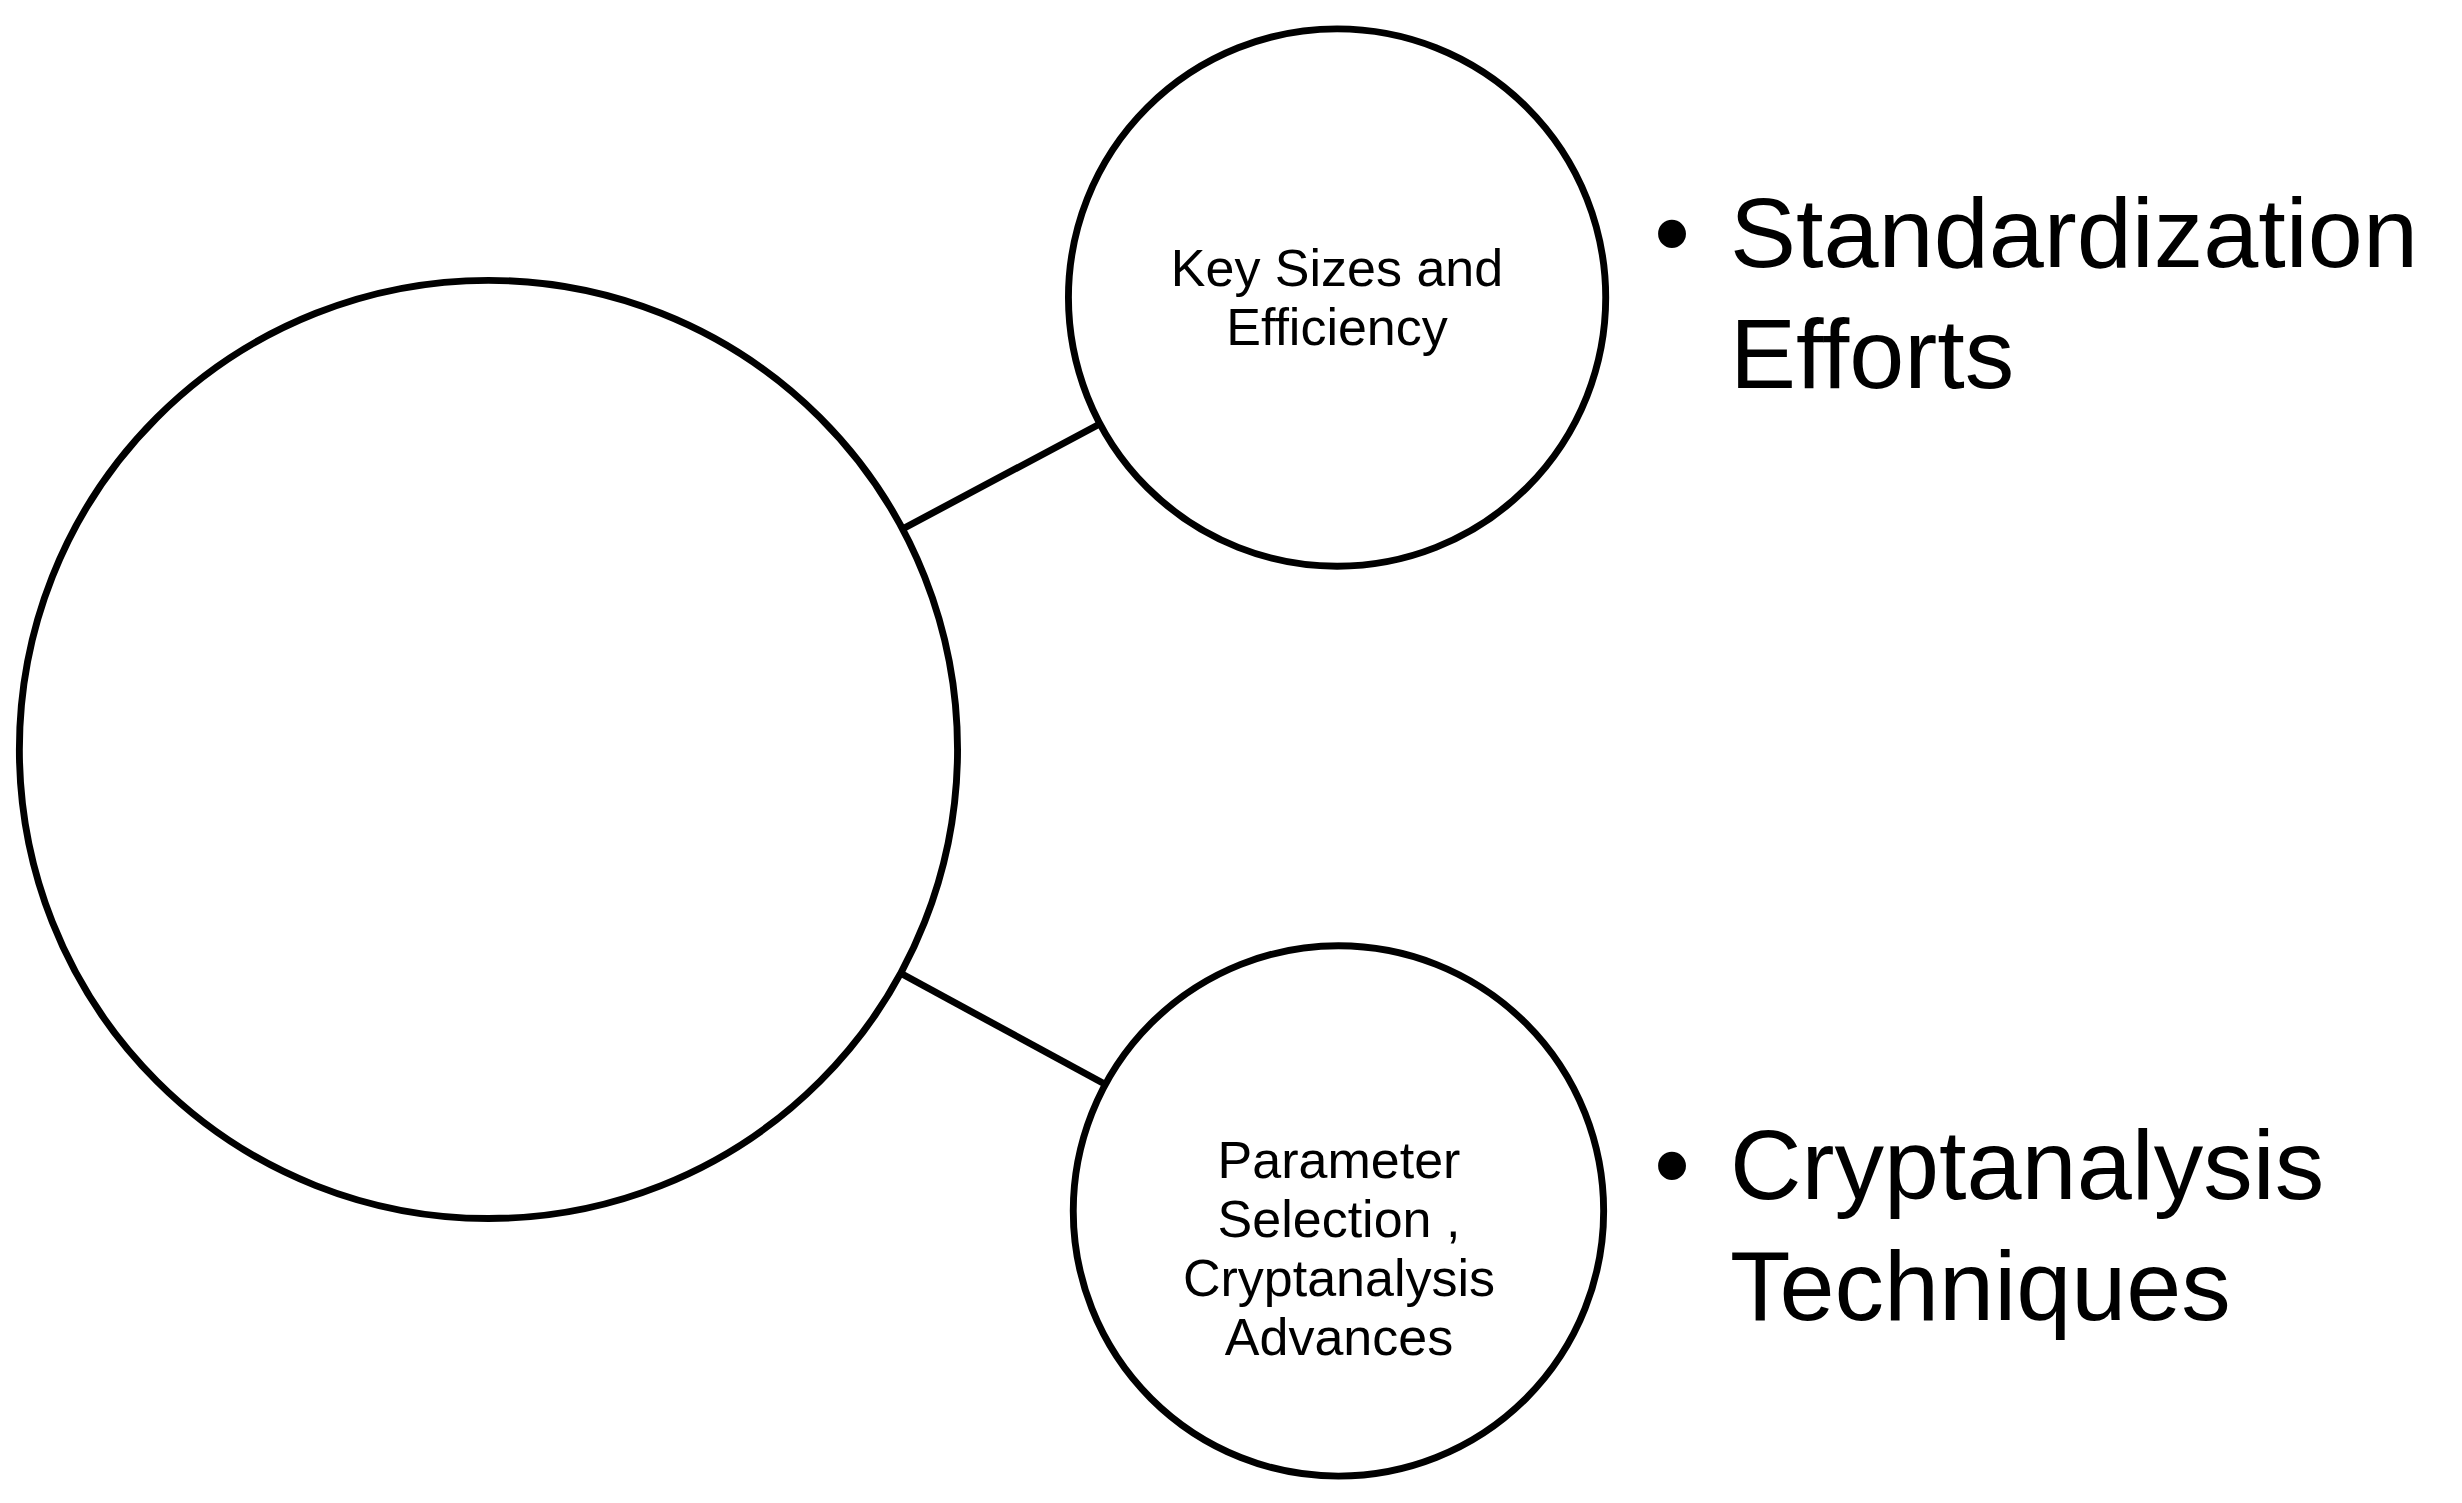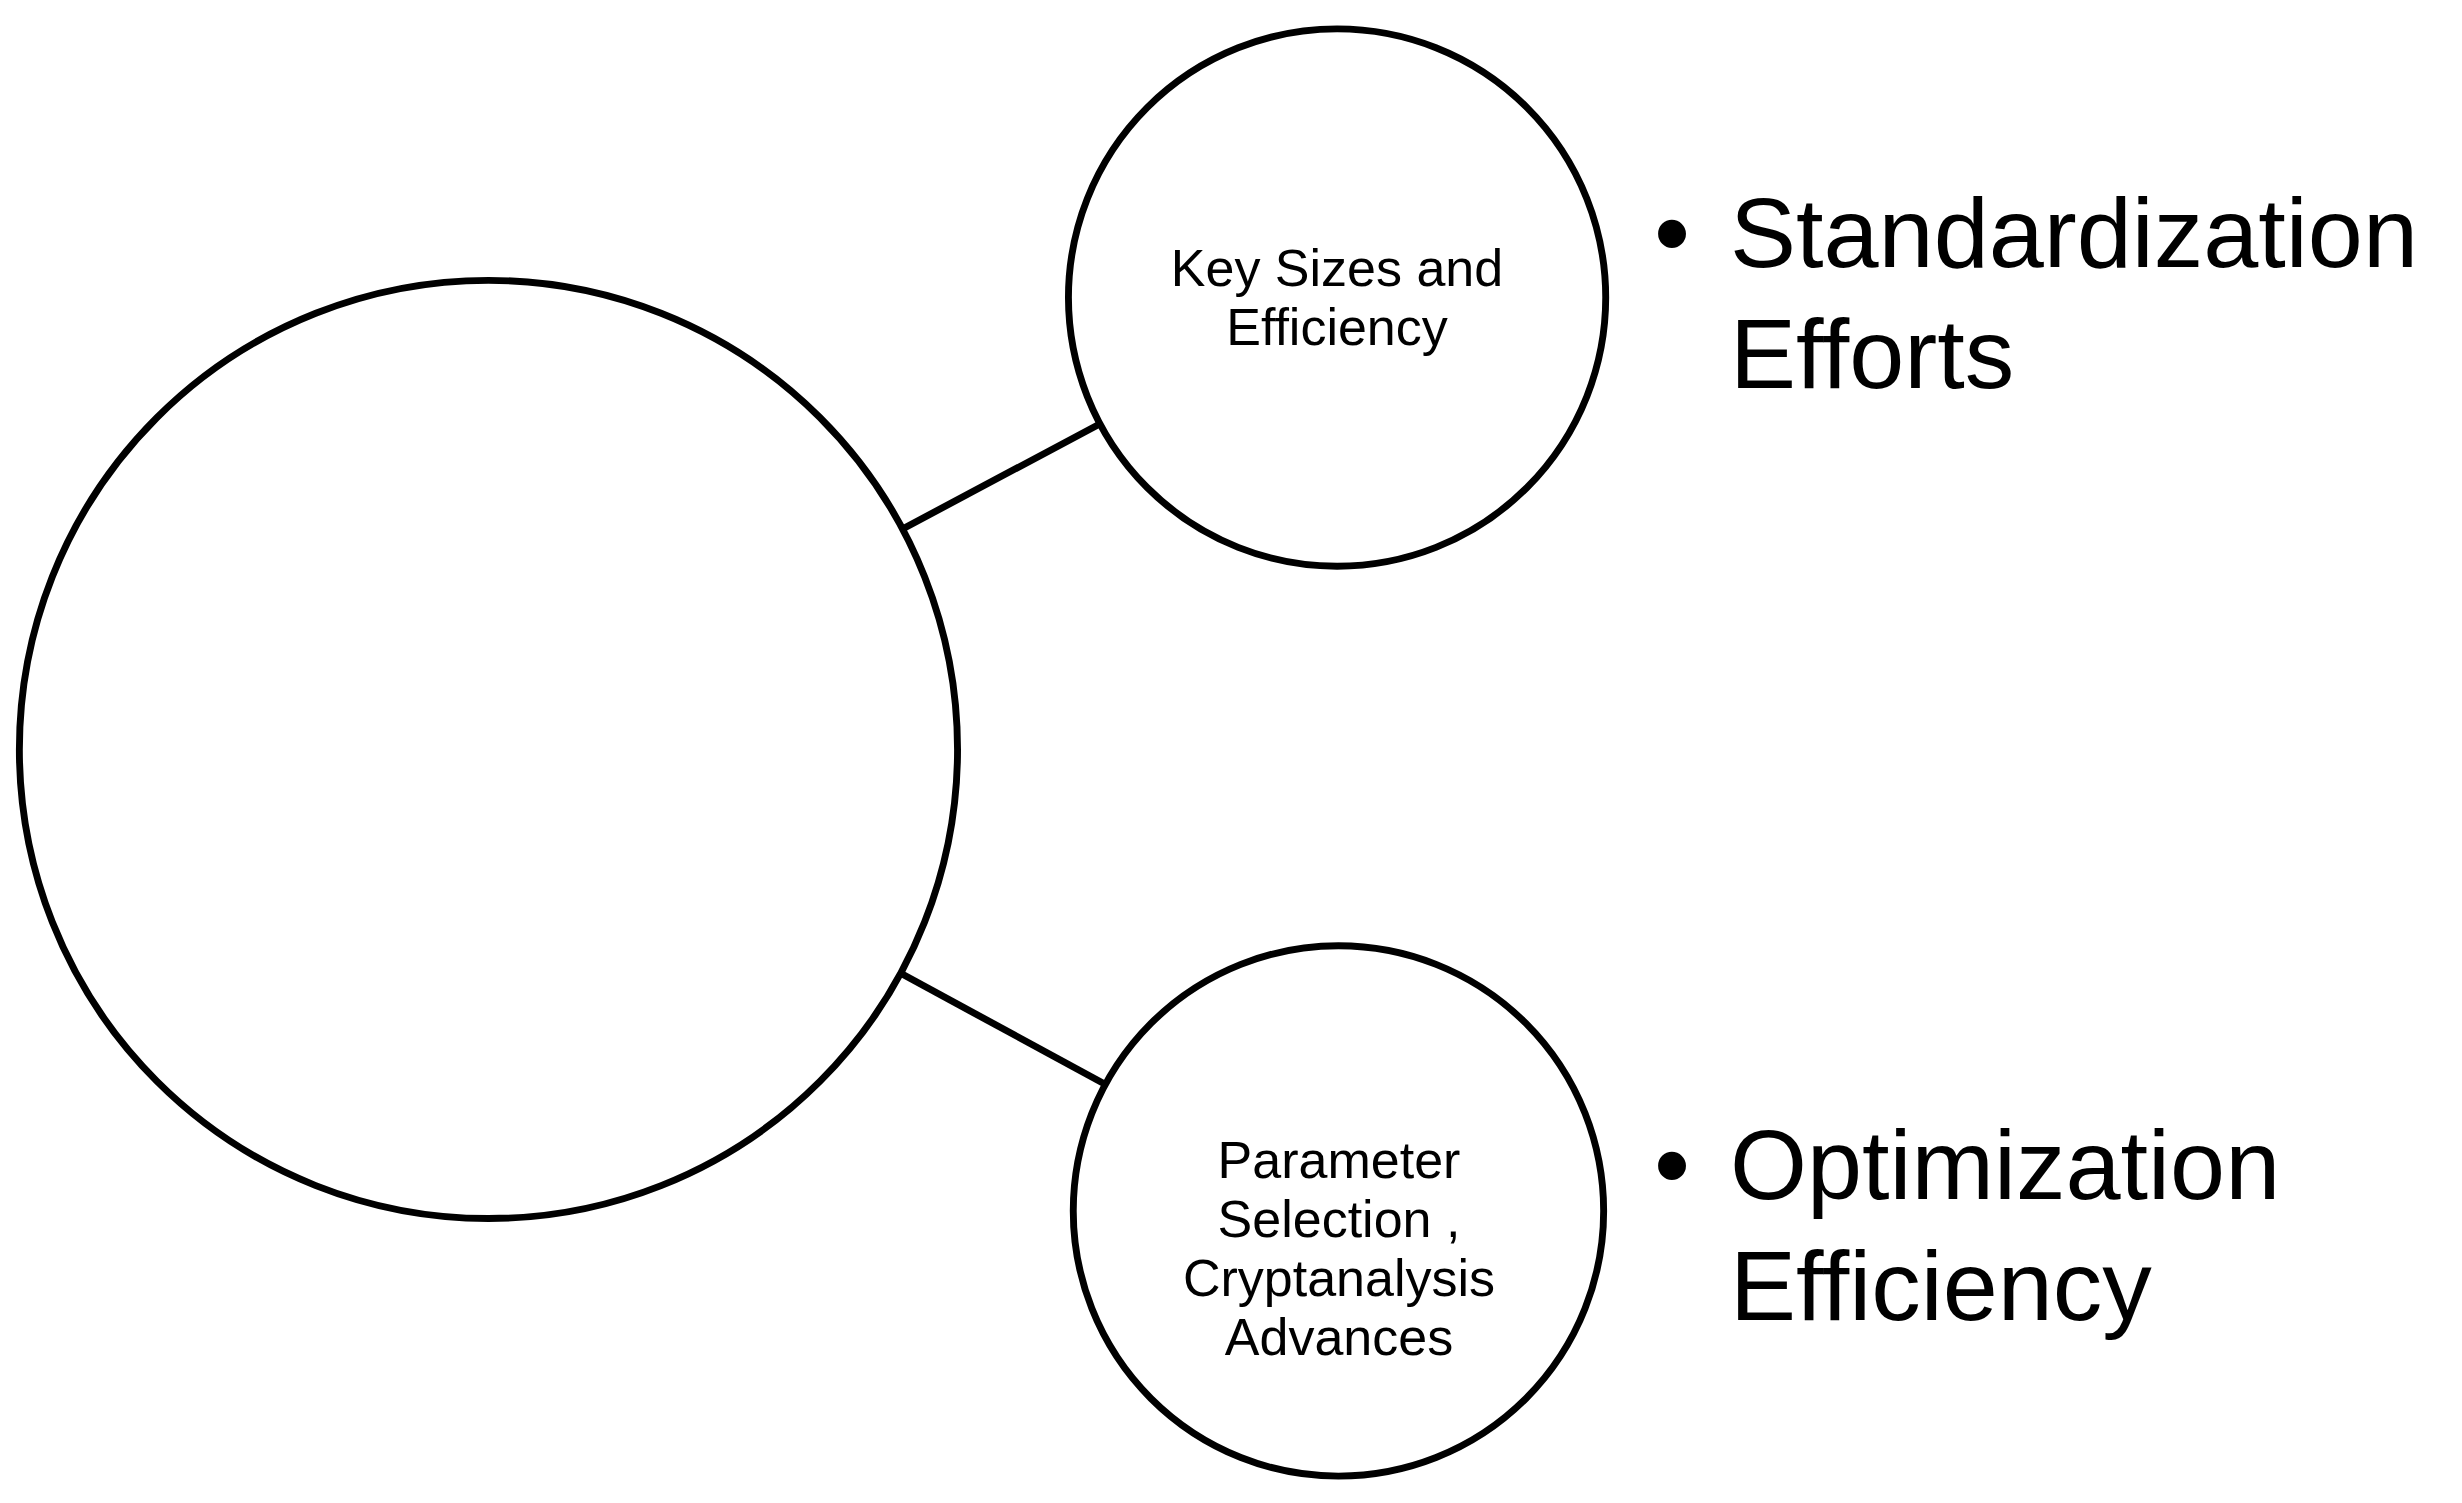--- a/index.html
+++ b/index.html
@@ -118,17 +118,17 @@
     <div class="node-label">Parameter Selection , Cryptanalysis Advances</div>
   </div>
 
   <div class="bullet-item bullet-1">
     <span class="bullet-marker">•</span>
     <span class="bullet-text">Standardization Efforts</span>
   </div>
 
   <div class="bullet-item bullet-2">
     <span class="bullet-marker">•</span>
-    <span class="bullet-text">Optimization Efficiency</span>
+    <span class="bullet-text">Cryptanalysis Techniques</span>
   </div>
 
 </div>
 
 
 </body></html>

